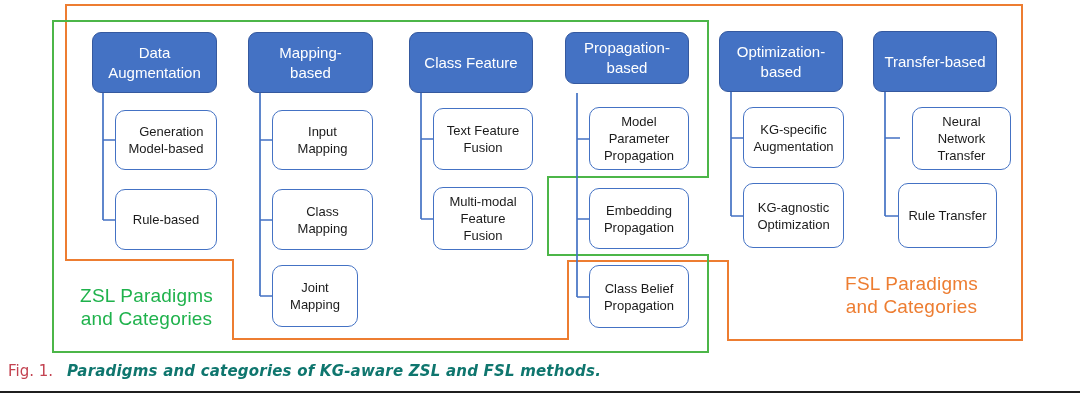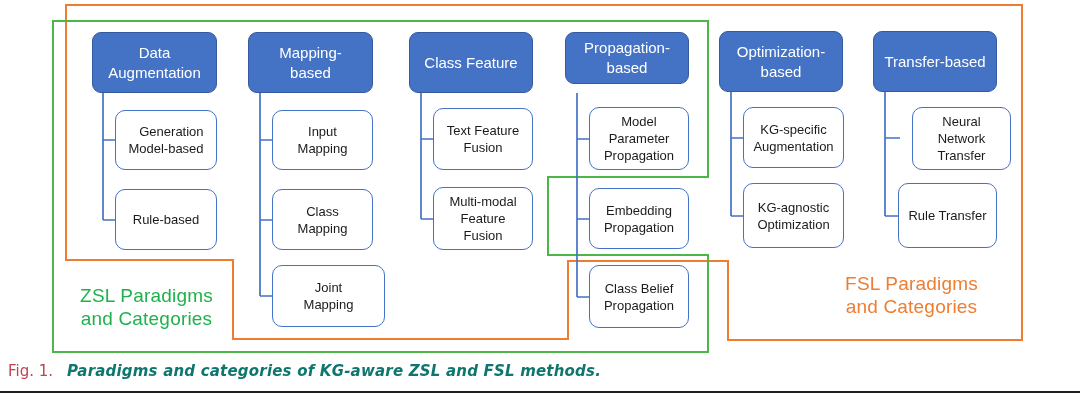--- a/index.html
+++ b/index.html
@@ -76,21 +76,21 @@
   <div class="box" style="left:115px;top:110px;width:102px;height:60px;text-align:right;">Generation
 Model-based</div>
   <div class="box" style="left:115px;top:189px;width:102px;height:61px;">Rule-based</div>
 
   <div class="hdr" style="left:248px;top:32px;width:125px;height:61px;">Mapping-
 based</div>
   <div class="box" style="left:272px;top:110px;width:101px;height:60px;">Input
 Mapping</div>
   <div class="box" style="left:272px;top:189px;width:101px;height:61px;">Class
 Mapping</div>
-  <div class="box" style="left:272px;top:265px;width:113px;height:62px;">Joint
+  <div class="box" style="left:272px;top:265px;width:86px;height:62px;">Joint
 Mapping</div>
 
   <div class="hdr" style="left:409px;top:32px;width:124px;height:61px;">Class Feature</div>
   <div class="box" style="left:433px;top:108px;width:100px;height:62px;">Text Feature
 Fusion</div>
   <div class="box" style="left:433px;top:187px;width:100px;height:63px;">Multi-modal
 Feature
 Fusion</div>
 
   <div class="hdr" style="left:565px;top:32px;width:124px;height:52px;">Propagation-

